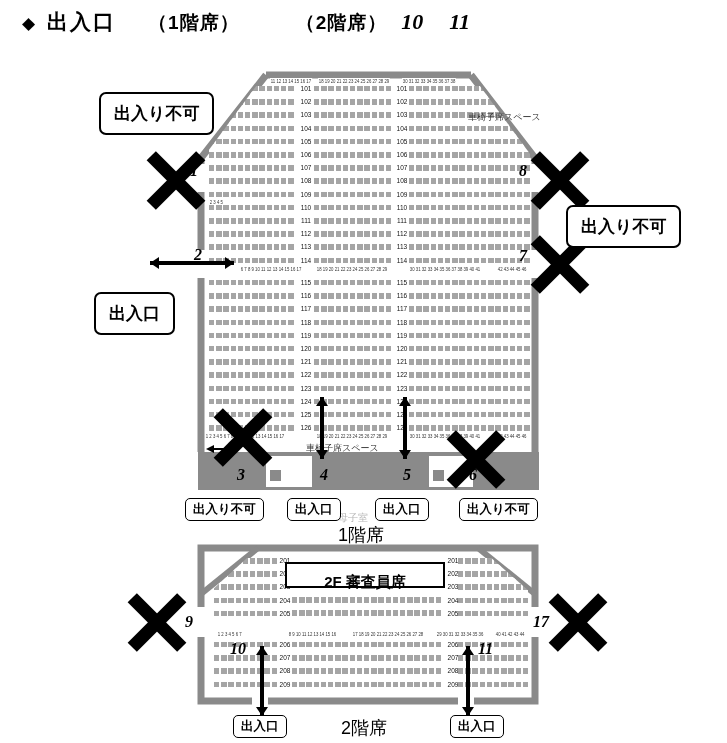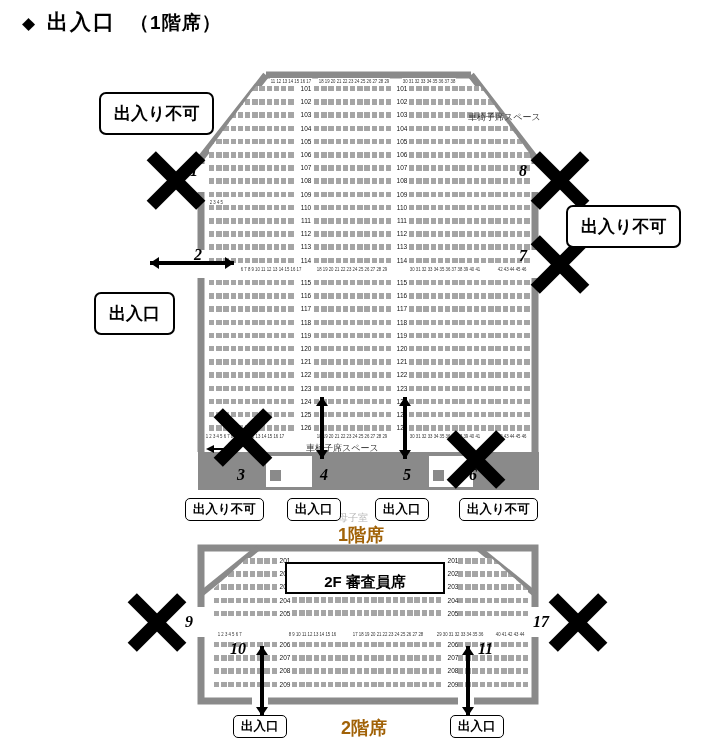--- a/index.html
+++ b/index.html
@@ -4,21 +4,21 @@
 <style>
   html,body{margin:0;padding:0;background:#fff;}
   #canvas{position:relative;width:727px;height:743px;background:#fff;overflow:hidden;
     font-family:"Liberation Sans","DejaVu Sans",sans-serif;color:#000;}
   #canvas *{box-sizing:border-box;}
 
   
   .header{position:absolute;left:22px;top:8px;display:flex;align-items:baseline;white-space:nowrap;z-index:8;}
   .diamond{font-size:17px;}
   .h-title{font-size:21px;font-weight:bold;margin-left:12px;letter-spacing:2px;}
-  .h-group{font-size:19px;font-weight:bold;margin-left:14px;letter-spacing:1px;}
+  .h-group{font-size:19px;font-weight:bold;margin-left:32px;letter-spacing:1px;}
   .h-group.g2{margin-left:56px;}
   .h-nums{margin-left:14px;}
   .h-num{font-family:"Liberation Serif","DejaVu Serif",serif;font-style:italic;font-weight:bold;
     font-size:22px;margin-right:26px;}
 
   
   #walls{position:absolute;left:0;top:0;z-index:0;}
   .clipwrap{position:absolute;left:0;top:0;width:727px;height:743px;z-index:1;}
   #clip1{clip-path:polygon(265px 74px,471px 74px,533px 158px,533px 452px,203px 452px,203px 158px);}
   #clip2{clip-path:polygon(258px 548px,480px 548px,530px 592px,530px 698px,210px 698px,210px 592px);}
@@ -53,40 +53,42 @@
   .arrow-h{position:absolute;height:12px;z-index:5;
     background:linear-gradient(180deg,rgba(0,0,0,0) 0 4px,#000 4px 8px,rgba(0,0,0,0) 8px 12px);}
   .arrow-h::before{content:"";position:absolute;left:0;top:0;width:0;height:0;
     border-top:6px solid transparent;border-bottom:6px solid transparent;border-right:9px solid #000;}
   .arrow-h::after{content:"";position:absolute;right:0;top:0;width:0;height:0;
     border-top:6px solid transparent;border-bottom:6px solid transparent;border-left:9px solid #000;}
 
   .gatenum{position:absolute;font-family:"Liberation Serif","DejaVu Serif",serif;font-style:italic;
     font-weight:bold;font-size:16px;color:#000;z-index:7;}
 
-  .floor-title{position:absolute;font-size:18px;font-weight:bold;color:#a16207;z-index:6;}
+  .floor-title{position:absolute;font-size:18px;font-weight:normal;color:#000000;z-index:6;}
   .smalltext{position:absolute;color:#333;z-index:3;white-space:nowrap;}
 
-  #judges{position:absolute;left:285px;top:562px;width:160px;height:32px;background:#fff;
+  #judges{position:absolute;left:285px;top:562px;width:160px;height:26px;background:#fff;
     border:2px solid #000;z-index:3;text-align:center;line-height:35px;font-size:15px;font-weight:bold;}
 
   .mini-arrow-left{position:absolute;height:8px;z-index:3;}
   .mini-arrow-left .shaft{position:absolute;left:6px;top:3px;right:0;height:2px;background:#000;}
   .mini-arrow-left .head{position:absolute;left:0;top:0;width:0;height:0;
     border-top:4px solid transparent;border-bottom:4px solid transparent;border-right:8px solid #000;}
 </style>
 </head>
 <body>
 
 <div id="canvas">
 
   <div class="header">
     <span class="diamond">◆</span>
     <span class="h-title">出入口</span>
     <span class="h-group">（1階席）</span>
+    <span class="h-group g2">（2階席）</span>
+    <span class="h-nums" id="f2nums"><span class="h-num">10</span><span class="h-num">11</span></span>
   </div>
 
   <svg id="walls" width="727" height="743">
     <g stroke="#8a8a8a" stroke-width="7" fill="none">
       <path d="M266,75 L471,75"></path>
       <path d="M266,75 L201,158 L201,452"></path>
       <path d="M471,75 L535,158 L535,452"></path>
     </g>
     <g>
       <rect x="198" y="452" width="341" height="38" fill="#8a8a8a"></rect>

